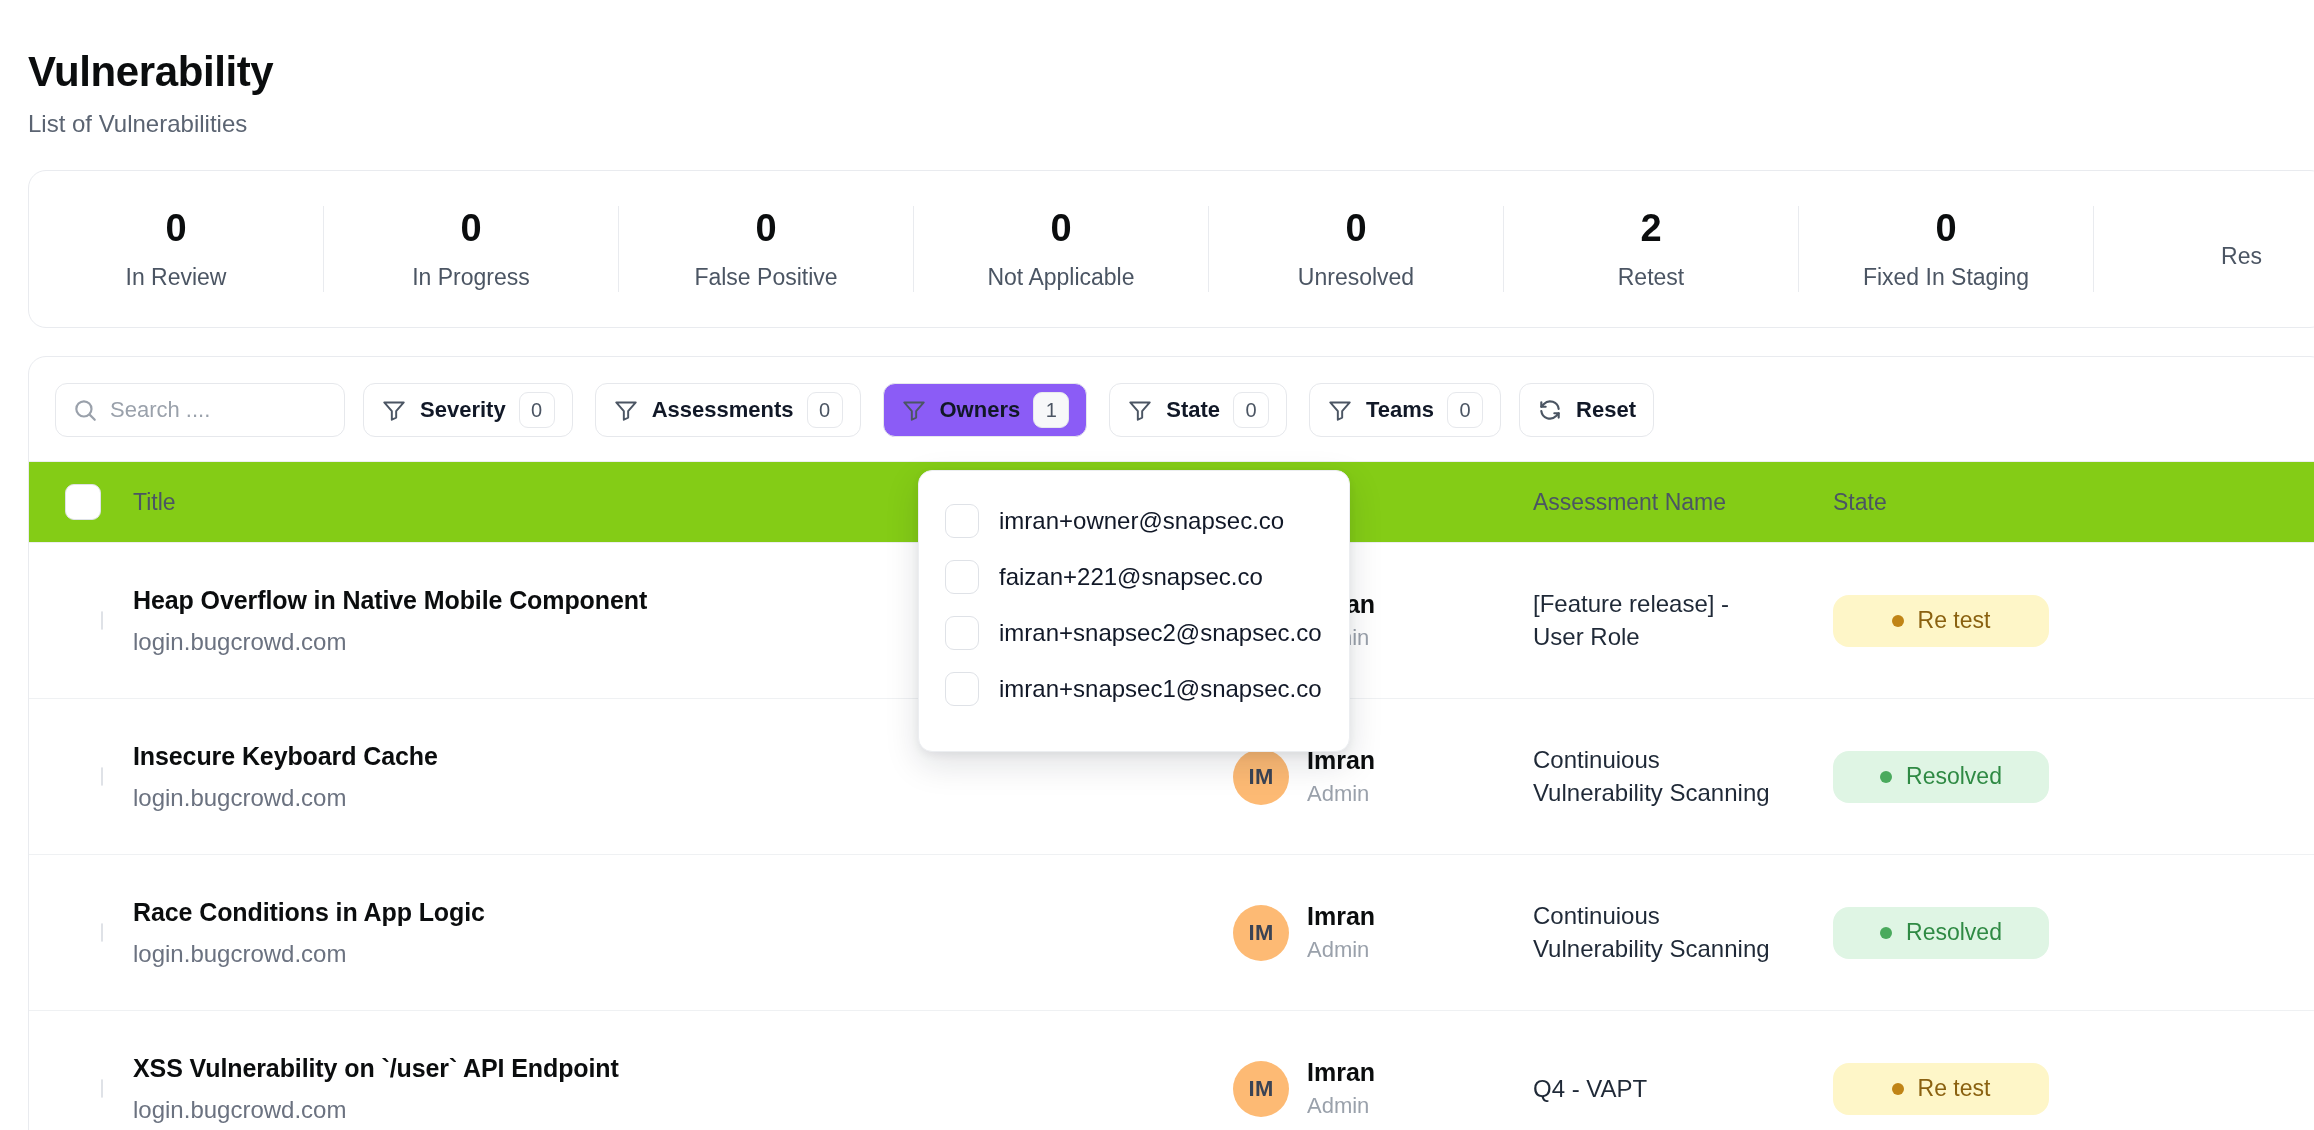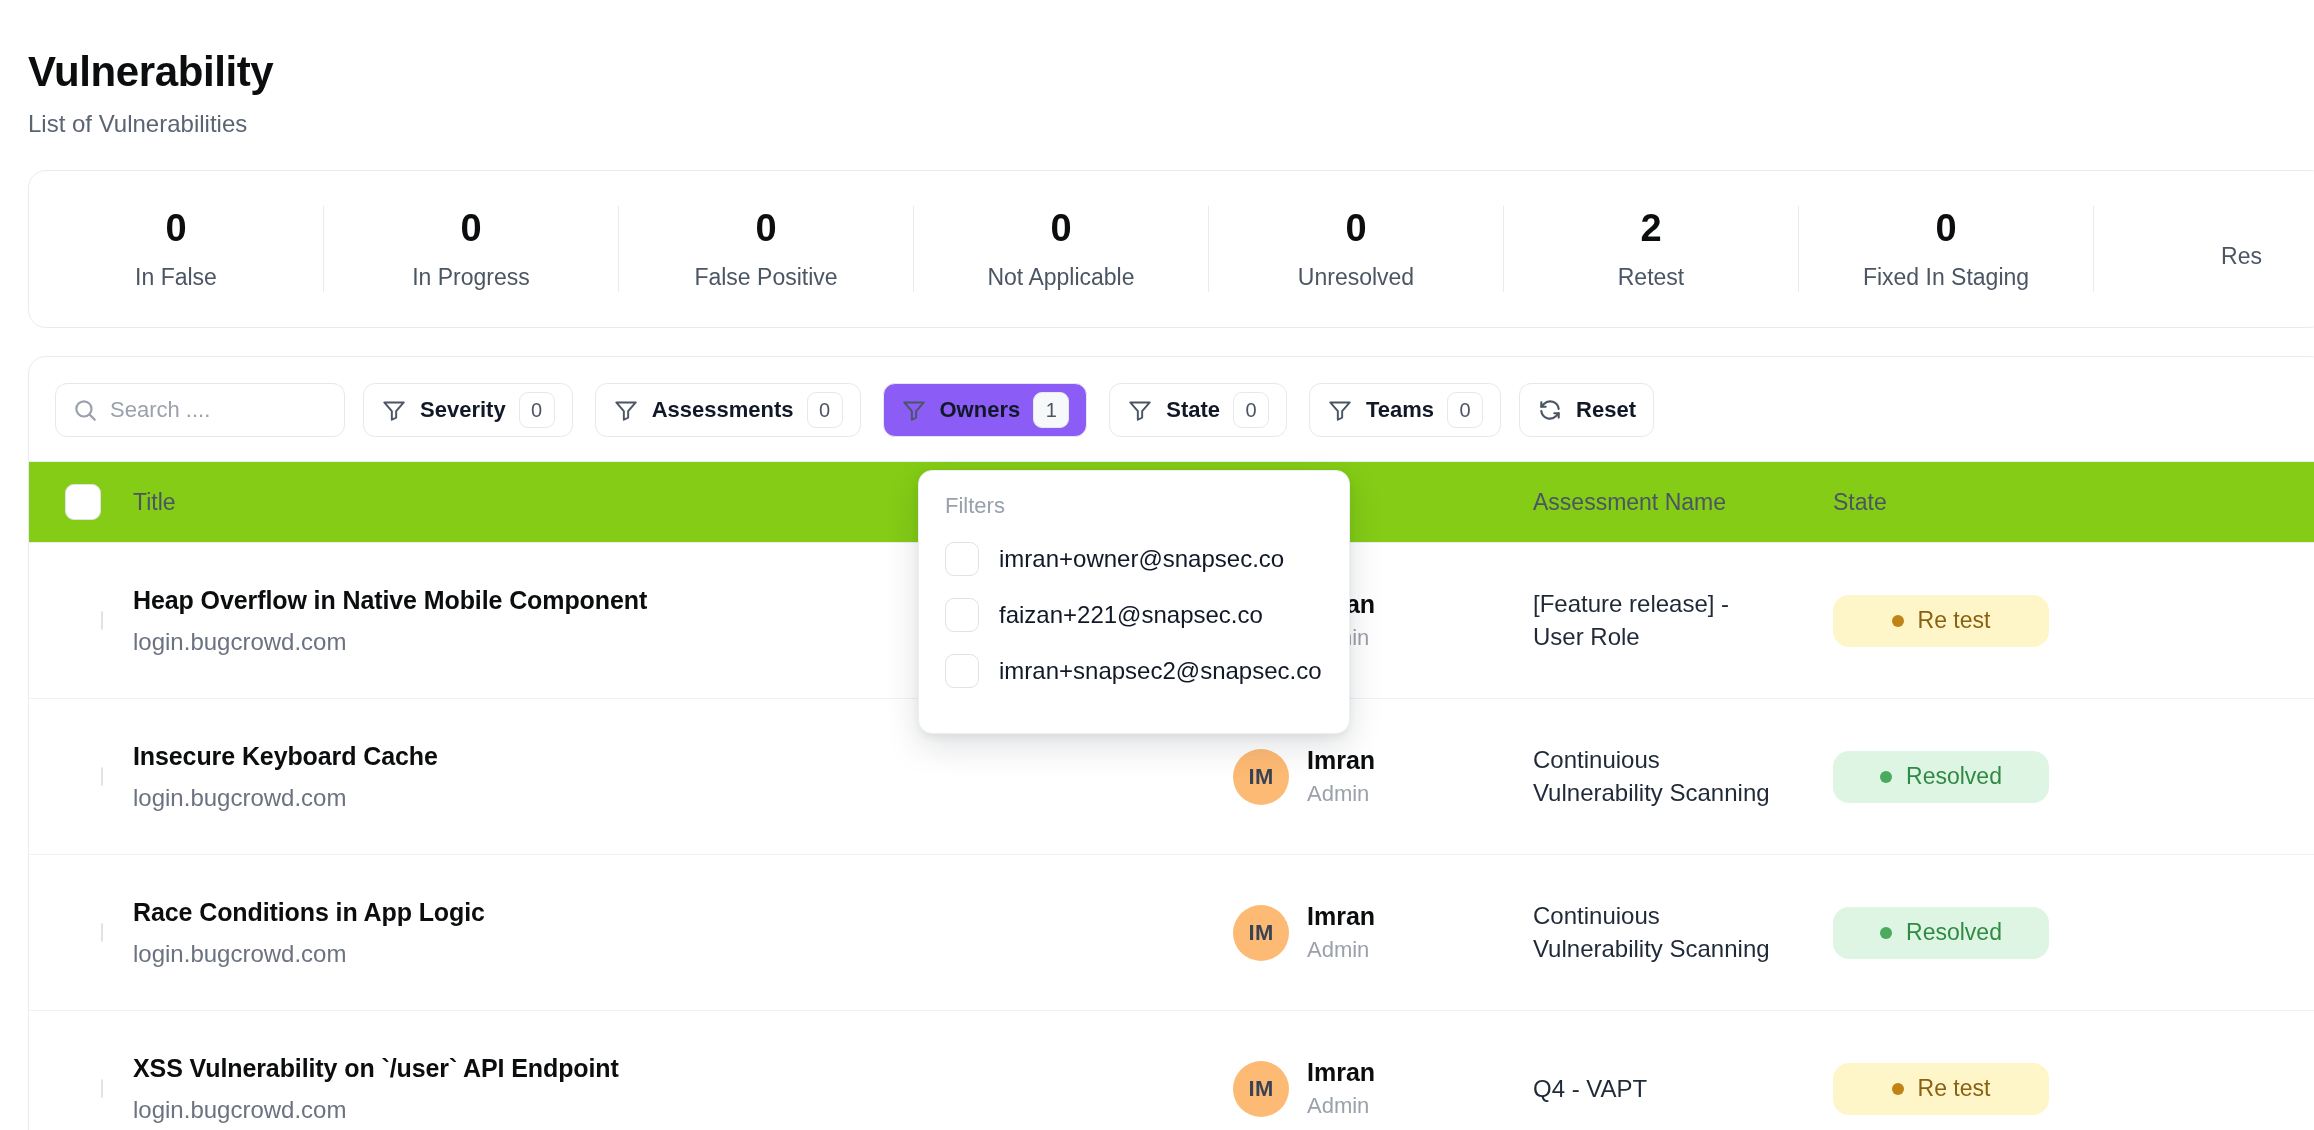--- a/index.html
+++ b/index.html
@@ -288,21 +288,21 @@
 <div class="page">
 
   <div class="page-header">
     <div class="page-title">Vulnerability</div>
     <div class="page-subtitle">List of Vulnerabilities</div>
   </div>
 
   <div class="stats-card" id="stats-card">
       <div class="stat">
         <div class="stat-value">0</div>
-        <div class="stat-label">In False</div>
+        <div class="stat-label">In Review</div>
       </div>
       <div class="stat">
         <div class="stat-value">0</div>
         <div class="stat-label">In Progress</div>
       </div>
       <div class="stat">
         <div class="stat-value">0</div>
         <div class="stat-label">False Positive</div>
       </div>
       <div class="stat">
@@ -491,30 +491,33 @@
                 <span class="dot"></span>
                 <span>Re test</span>
               </span></td>
           </tr>
         </tbody>
     </table>
 
   </div>
 
   <div class="dropdown" id="owners-dropdown">
-    <div class="dropdown-title">Filters</div>
     <div id="dropdown-items">
         <div class="dd-item">
           <span class="cb"></span>
           <span class="dd-label">imran+owner@snapsec.co</span>
         </div>
         <div class="dd-item">
           <span class="cb"></span>
           <span class="dd-label">faizan+221@snapsec.co</span>
         </div>
         <div class="dd-item">
           <span class="cb"></span>
           <span class="dd-label">imran+snapsec2@snapsec.co</span>
         </div>
+        <div class="dd-item">
+          <span class="cb"></span>
+          <span class="dd-label">imran+snapsec1@snapsec.co</span>
+        </div>
       </div>
   </div>
 
 </div>
 
 </body></html>

